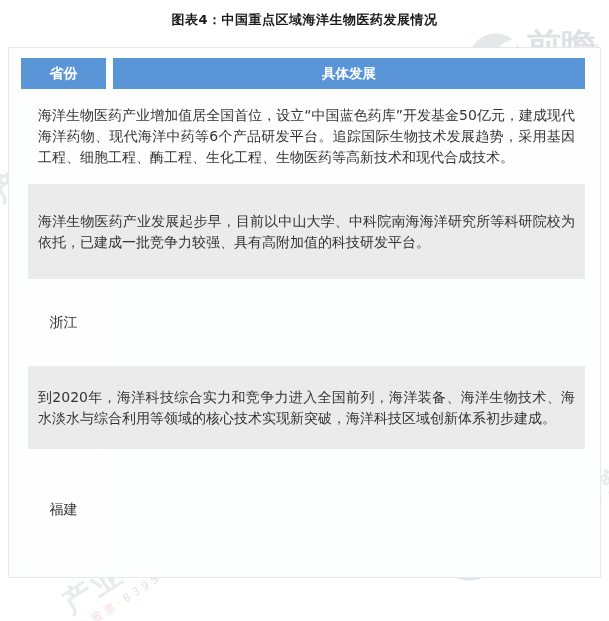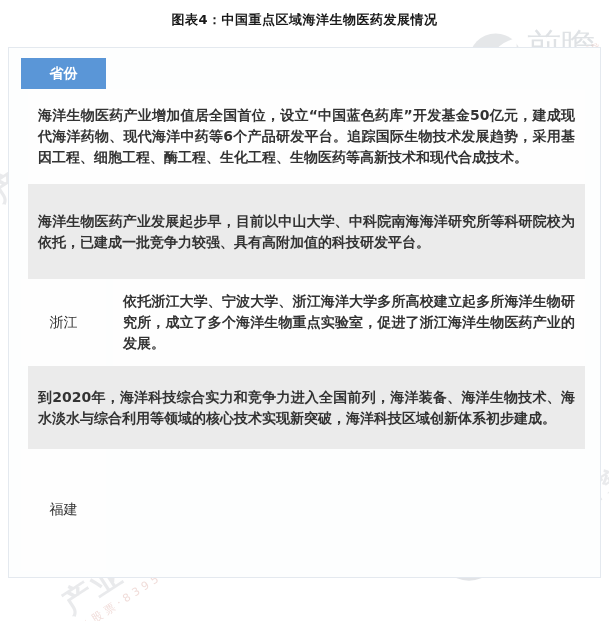--- a/index.html
+++ b/index.html
@@ -66,21 +66,20 @@
   .cell.detail {
     flex: 1 1 auto;
     display: flex;
     align-items: center;
     padding: 6px 10px;
   }
   .cell.detail p {
     font-size: 14px;
     line-height: 21px;
     text-align: justify;
-    font-weight: bold;
   }
   #rows .body-row:nth-child(odd) .cell { background: #fefefe; }
   #rows .body-row:nth-child(even) .cell { background: #ebebeb; }
   #rows .body-row:nth-child(1) { min-height: 95px; }
   #rows .body-row:nth-child(2) { min-height: 95px; }
   #rows .body-row:nth-child(3) { min-height: 87px; }
   #rows .body-row:nth-child(4) { min-height: 83px; }
   #rows .body-row:nth-child(5) { min-height: 122px; }
   .footer {
     position: absolute;
@@ -107,21 +106,21 @@
   .wm-diag .stock {
     display: block;
     font-size: 11px;
     font-weight: normal;
     letter-spacing: 4px;
     color: rgba(205, 140, 128, 0.30);
     margin-top: -2px;
   }
   .wm-logo { display: flex; align-items: center; }
   .wm-logo .brand {
-    font-weight: normal;
+    font-weight: bold;
     color: rgba(150, 158, 168, 0.30);
     margin-left: 4px;
     line-height: 1;
   }
   .wm-logo .tagline {
     display: block;
     font-size: 9px;
     font-weight: normal;
     letter-spacing: 1px;
     color: rgba(205, 140, 128, 0.35);
@@ -196,42 +195,40 @@
     </svg>
   </div>
 
   <div class="title">图表4：中国重点区域海洋生物医药发展情况</div>
 
   <div class="panel">
     <div class="table">
       <div class="row header-row">
         <div class="cell province">省份</div>
         <div class="colgap"></div>
+        <div class="cell detail">具体发展</div>
       </div>
       <div id="rows">
     <div class="row body-row">
       <div class="colgap"></div>
       <div class="cell detail">
         <p>海洋生物医药产业增加值居全国首位，设立“中国蓝色药库”开发基金50亿元，建成现代海洋药物、现代海洋中药等6个产品研发平台。追踪国际生物技术发展趋势，采用基因工程、细胞工程、酶工程、生化工程、生物医药等高新技术和现代合成技术。</p>
       </div>
     </div>
 
     <div class="row body-row">
       <div class="colgap"></div>
       <div class="cell detail">
         <p>海洋生物医药产业发展起步早，目前以中山大学、中科院南海海洋研究所等科研院校为依托，已建成一批竞争力较强、具有高附加值的科技研发平台。</p>
       </div>
     </div>
 
     <div class="row body-row">
       <div class="cell province">浙江</div>
       <div class="colgap"></div>
-      <div class="cell detail">
-        <p>依托浙江大学、宁波大学、浙江海洋大学多所高校建立起多所海洋生物研究所，成立了多个海洋生物重点实验室，促进了浙江海洋生物医药产业的发展。</p>
-      </div>
     </div>
 
     <div class="row body-row">
       <div class="colgap"></div>
       <div class="cell detail">
         <p>到2020年，海洋科技综合实力和竞争力进入全国前列，海洋装备、海洋生物技术、海水淡水与综合利用等领域的核心技术实现新突破，海洋科技区域创新体系初步建成。</p>
       </div>
     </div>
 
     <div class="row body-row">

